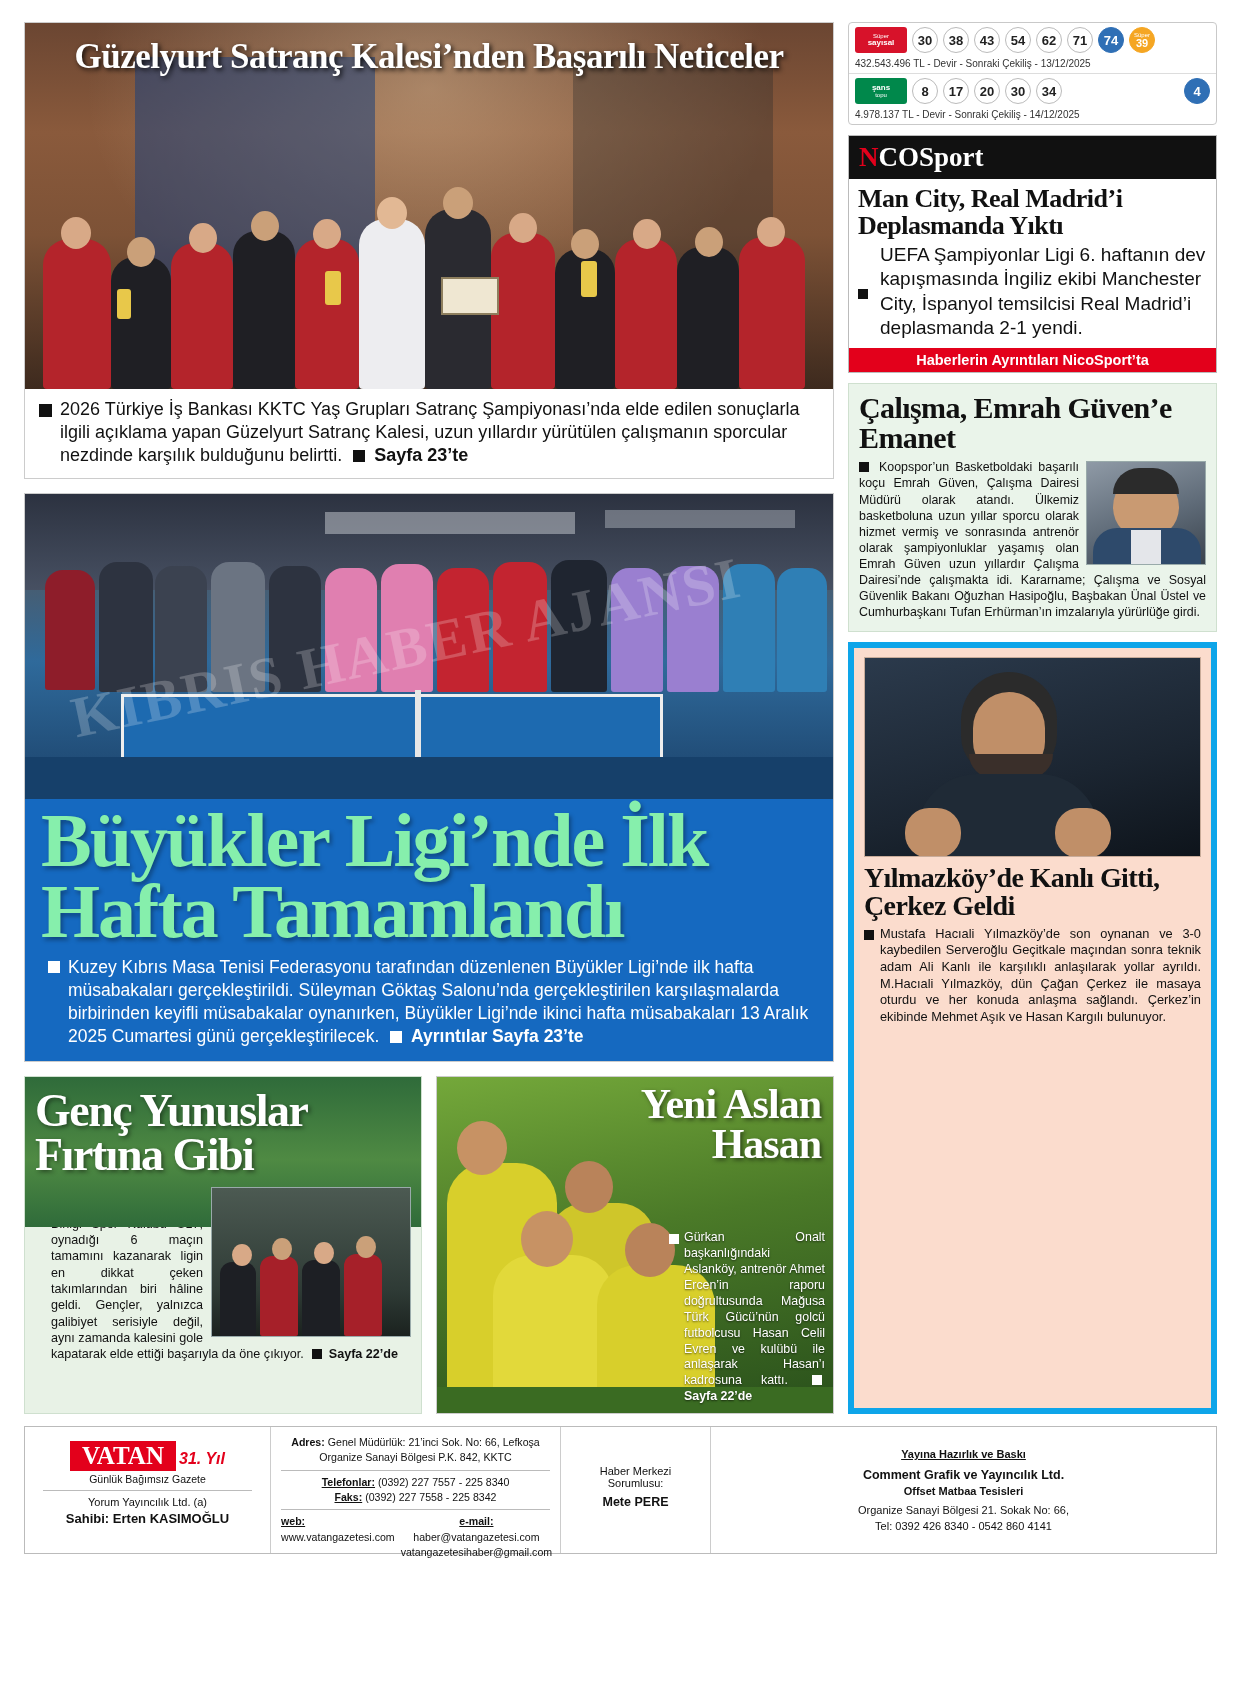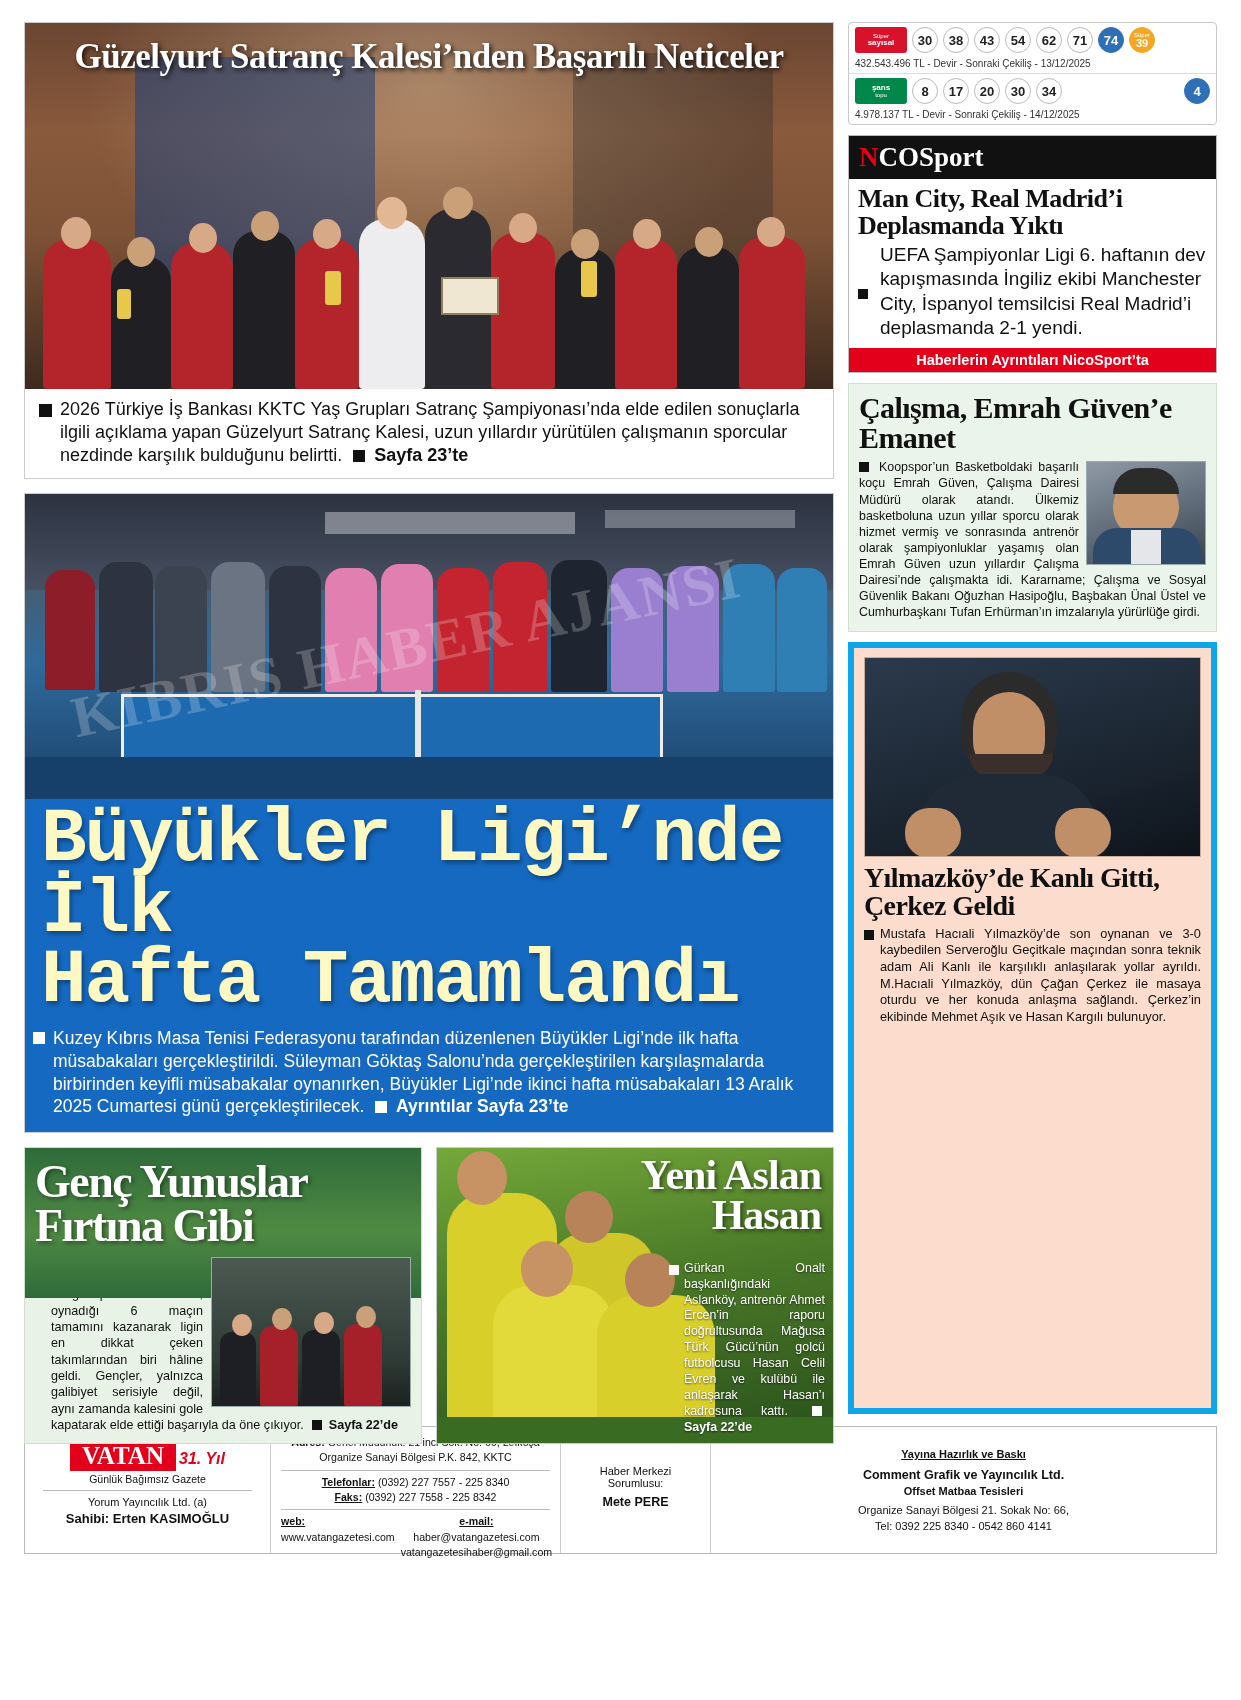--- a/index.html
+++ b/index.html
@@ -79,24 +79,24 @@
      color:#fff; font-size:35px; font-weight:bold; font-family:"Liberation Serif", serif;
      text-shadow:2px 2px 5px rgba(0,0,0,.85); letter-spacing:-.5px; }
   .capWhite { background:#fff; padding:9px 14px 11px 14px; font-size:18px; line-height:1.28; display:flex; gap:8px; }
   .capWhite .sq { margin-top:6px; width:13px; height:13px; }
   .refBlk { font-weight:bold; white-space:nowrap; }
 
   
   .story2 { position:relative; border:1px solid #ccc; background:#1569c0; }
   .story2 .img { height:305px; position:relative; overflow:hidden;
      background:linear-gradient(180deg,#3a3f4a 0%,#4a5566 30%,#2d5f8a 62%,#1d4468 100%); }
-  .story2 .bigHd { color:#fef9c3; font-family:Liberation Mono, monospace; font-weight:bold;
+  .story2 .bigHd { color:#86efac; font-family:Liberation Serif, serif; font-weight:bold;
      font-size:76px; line-height:.93; letter-spacing:-2px; padding:6px 16px 2px 16px;
      text-shadow:2px 3px 4px rgba(0,0,0,.35); }
-  .story2 .capBlue { color:#fff; font-size:17.5px; line-height:1.3; padding:8px 16px 14px 8px; display:flex; gap:8px; }
+  .story2 .capBlue { color:#fff; font-size:17.5px; line-height:1.3; padding:8px 16px 14px 23px; display:flex; gap:8px; }
   .story2 .capBlue .sq { background:#fff; margin-top:5px; width:12px; height:12px; }
   .wm { position:absolute; left:40px; top:120px; font-size:58px; font-weight:bold; color:rgba(255,255,255,.22);
      transform:rotate(-12deg); letter-spacing:2px; font-family:"Liberation Serif", serif; white-space:nowrap; }
 
   
   .bottomRow { display:flex; gap:14px; height:370px; }
   .boxGreenLeft { width:398px; background:#e8f2e6; border:1px solid #cfe0cf; padding:8px 10px 10px 10px; position:relative; }
   .boxGreenLeft h2 { margin:0; font-size:46px; line-height:.95; font-family:"Liberation Serif", serif;
      color:#fff; font-weight:bold; letter-spacing:-1.5px; text-shadow:2px 2px 4px rgba(0,0,0,.45); }
   .boxGreenLeft .hdWrap { position:relative; z-index:3; padding-top:4px;}
@@ -430,16 +430,16 @@
     <div class="fcell f4">
       <div style="margin-top:30px;">Haber Merkezi Sorumlusu:</div>
       <div style="font-weight:bold;font-size:12.5px;margin-top:6px;">Mete PERE</div>
     </div>
 
     <div class="fcell f5">
       <div style="margin-top:12px;font-weight:bold;text-decoration:underline;">Yayına Hazırlık ve Baskı</div>
       <div style="font-weight:bold;font-size:12.5px;margin-top:3px;">Comment Grafik ve Yayıncılık Ltd.</div>
       <div style="font-weight:bold;">Offset Matbaa Tesisleri</div>
       <div style="margin-top:3px;">Organize Sanayi Bölgesi 21. Sokak No: 66,</div>
-      <div>Tel: 0392 225 8340 - 0542 860 4141</div>
+      <div>Tel: 0392 426 8340 - 0542 860 4141</div>
     </div>
   </div>
 </div>
 
 </body></html>

